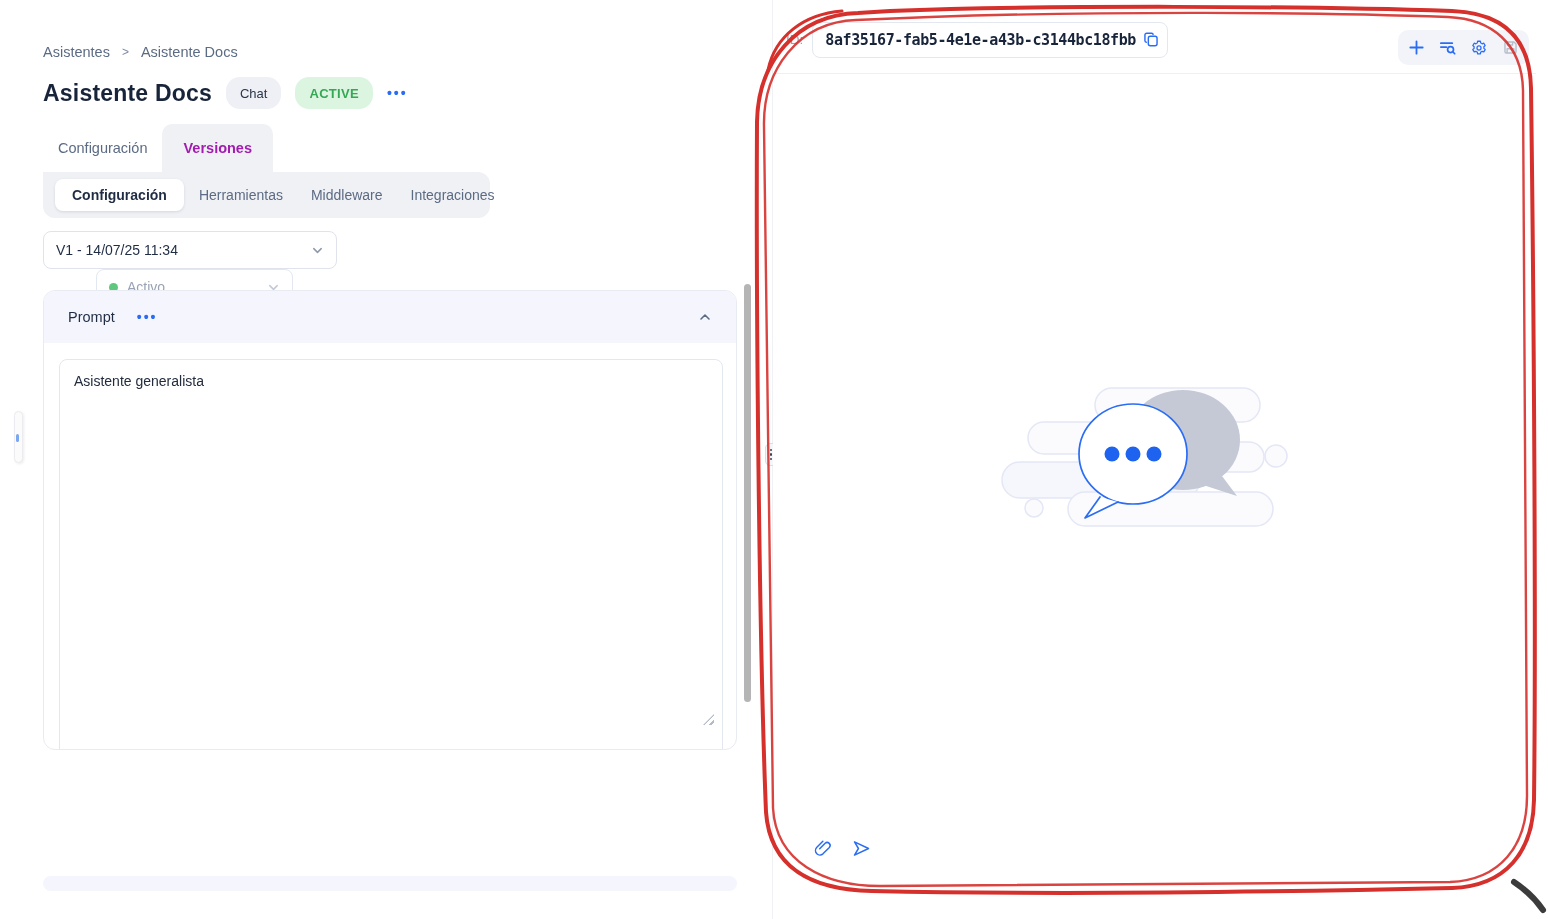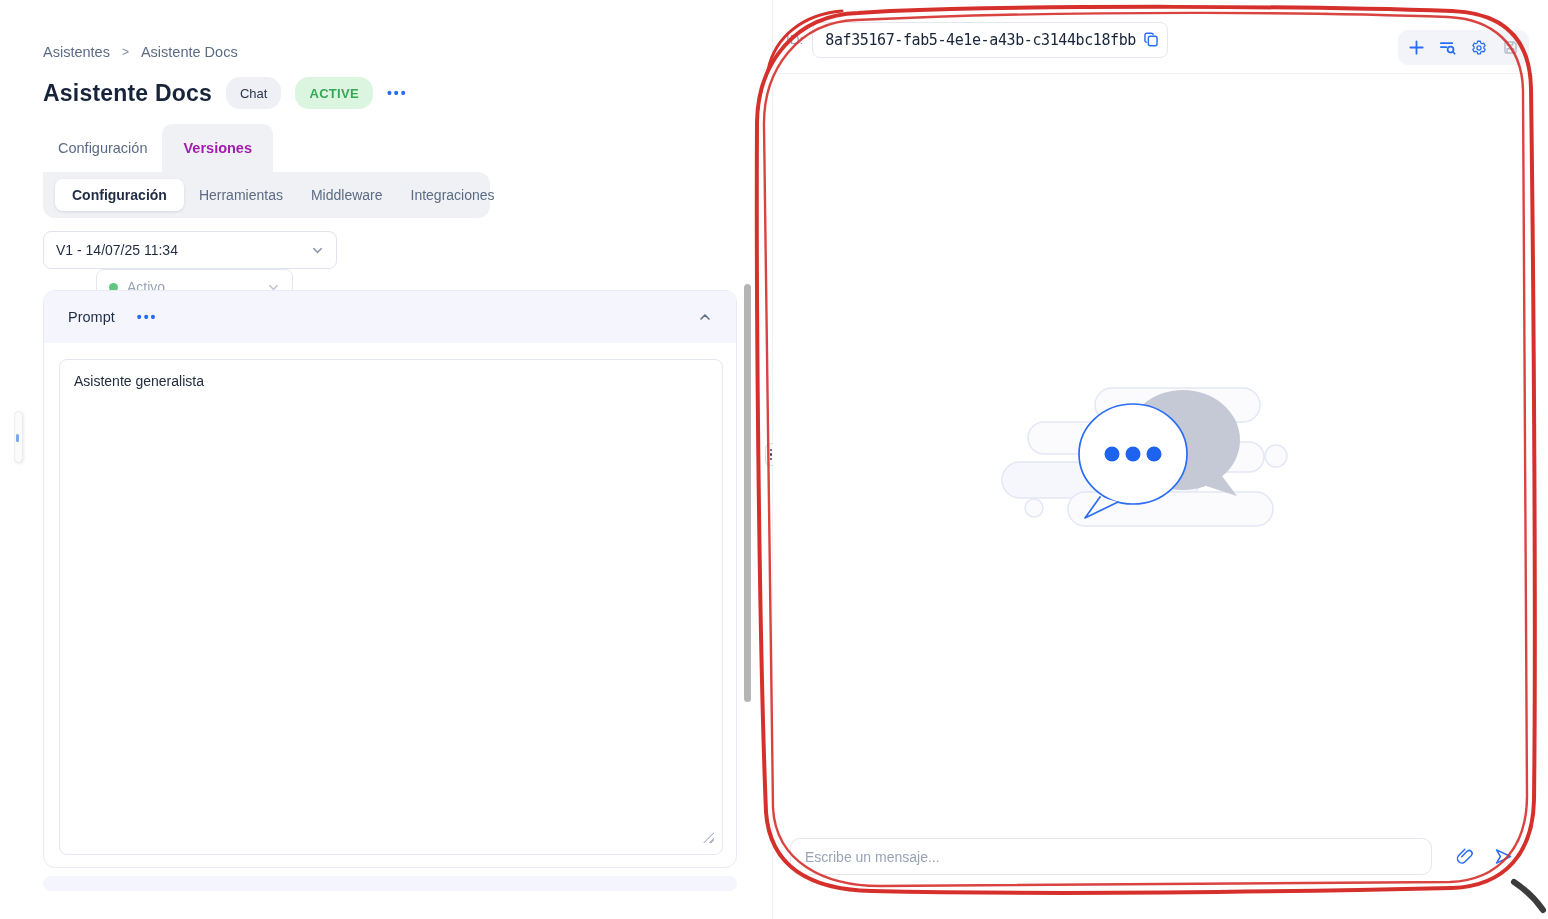--- a/index.html
+++ b/index.html
@@ -36,21 +36,21 @@
   .select { display:flex; align-items:center; justify-content:space-between; background:#fff;
             border:1px solid #dfe3ec; border-radius:8px; cursor:pointer; }
   .select.version { width:294px; height:38px; padding:0 12px; font-size:14px; color:#1f2c43; font-weight:500; }
   .select.status  { width:197px; height:36px; padding:0 12px; font-size:14px; color:#9aa3b5; margin-left:9px;
                     border-color:#e3e7ef; }
   .status-left { display:flex; align-items:center; gap:9px; }
   .green-dot { width:9px; height:9px; border-radius:50%; background:#5fc77e; }
   .row-gear { margin-left:26px; display:flex; cursor:pointer; }
   .add-link { margin-left:37px; color:#2a6df4; font-size:14.5px; font-weight:500; cursor:pointer; }
 
-  .prompt-card { position:absolute; left:43px; top:290px; width:694px; height:578px;
+  .prompt-card { position:absolute; left:43px; top:290px; width:694px; height:460px;
                  border:1px solid #e8ebf2; border-radius:12px; background:#fff; overflow:hidden; }
   .prompt-head { height:52px; background:#f5f6fd; display:flex; align-items:center; padding:0 24px; }
   .prompt-title { font-size:14.5px; color:#1f2c43; font-weight:500; }
   .prompt-head .more-dots { margin-left:22px; }
   .prompt-collapse { margin-left:auto; display:flex; cursor:pointer; }
   .prompt-body { padding:16px 15px; }
   .prompt-textarea { width:664px; height:496px; border:1px solid #e3e7ef; border-radius:8px;
                      padding:13px 14px; font-size:14px; color:#222c3d; resize:none; outline:none;
                      font-family:"Liberation Sans", sans-serif; background:#fff; }
   .resize-grip { position:absolute; right:22px; bottom:24px; width:11px; height:11px;
@@ -76,21 +76,21 @@
   .grip { width:8px; height:13px; display:grid; grid-template-columns:1fr 1fr; grid-template-rows:1fr 1fr 1fr;
           gap:1px; }
   .grip i { width:2.5px; height:2.5px; background:#3c4454; border-radius:50%; display:block; margin:auto; }
 
   
   .chat-panel { position:absolute; left:773px; top:0; width:763px; height:919px; background:#fff; }
   .chat-topbar { position:absolute; left:0; top:6px; width:763px; height:68px; display:flex;
                  align-items:center; border-bottom:1px solid #eef0f5; padding-left:13px; }
   .id-label { font-size:13.5px; color:#97a1b5; }
   .id-box { margin-left:9px; width:356px; height:36px; border:1px solid #e3e7ef; border-radius:8px;
-            display:flex; align-items:center; padding:0 10px 0 12px; background:#fff; }
+            display:flex; align-items:center; padding:0 10px 0 12px; background:#fff;font-weight:bold; }
   .id-value { font-family:"DejaVu Sans Mono", monospace; font-size:15px; color:#18243a;
               letter-spacing:-.4px; flex:1; white-space:nowrap; }
   .copy-btn { display:flex; cursor:pointer; margin-left:6px; }
 
   .chat-actions { position:absolute; left:625px; top:24px; width:131px; height:35px; background:#f2f4fa;
                   border-radius:10px; display:flex; align-items:center; justify-content:space-evenly; }
   .action-btn { display:flex; align-items:center; justify-content:center; width:26px; height:26px; cursor:pointer; }
 
   .chat-empty-illustration { position:absolute; left:227px; top:368px; width:300px; height:170px; }
 
@@ -248,21 +248,20 @@
       <ellipse cx="183" cy="72" rx="57" ry="50" fill="#c5c9d6"></ellipse>
       <path d="M222 108 L237 128 L200 116 Z" fill="#c5c9d6"></path>
       <ellipse cx="133" cy="86" rx="54" ry="50" fill="#ffffff" stroke="#2a6df4" stroke-width="1.7"></ellipse>
       <path d="M100 129 L85 150 L118 134" fill="#ffffff" stroke="#2a6df4" stroke-width="1.7" stroke-linejoin="round" stroke-linecap="round"></path>
       <circle cx="112" cy="86" r="7.5" fill="#1e63f0"></circle>
       <circle cx="133" cy="86" r="7.5" fill="#1e63f0"></circle>
       <circle cx="154" cy="86" r="7.5" fill="#1e63f0"></circle>
     </svg>
 
     <div class="chat-input-row">
-      <input class="chat-input" type="text" placeholder="Escribe un mensaje..." style="">
       <span class="attach-btn">
         <svg width="21" height="21" viewBox="0 0 24 24" fill="none">
           <path d="M8.8 12.2 15 6a3.4 3.4 0 0 1 4.8 4.8l-7.3 7.3a5.1 5.1 0 0 1-7.2-7.2l7.1-7.1" stroke="#2a6df4" stroke-width="1.7" stroke-linecap="round" stroke-linejoin="round"></path>
         </svg>
       </span>
       <span class="send-btn">
         <svg width="21" height="21" viewBox="0 0 24 24" fill="none">
           <path d="M4 4.5 20 12 4 19.5 8.5 12 Z" stroke="#2a6df4" stroke-width="1.7" stroke-linejoin="round"></path>
         </svg>
       </span>

